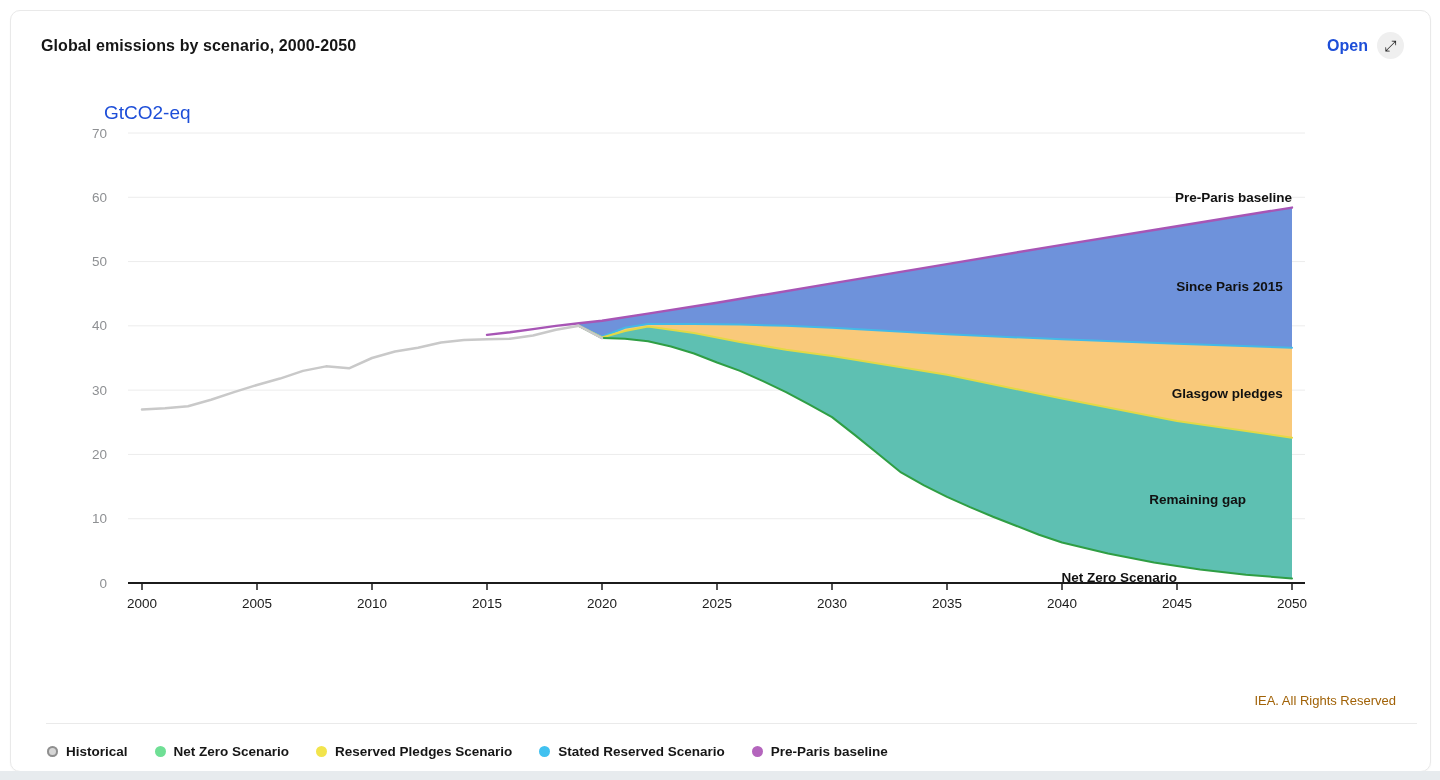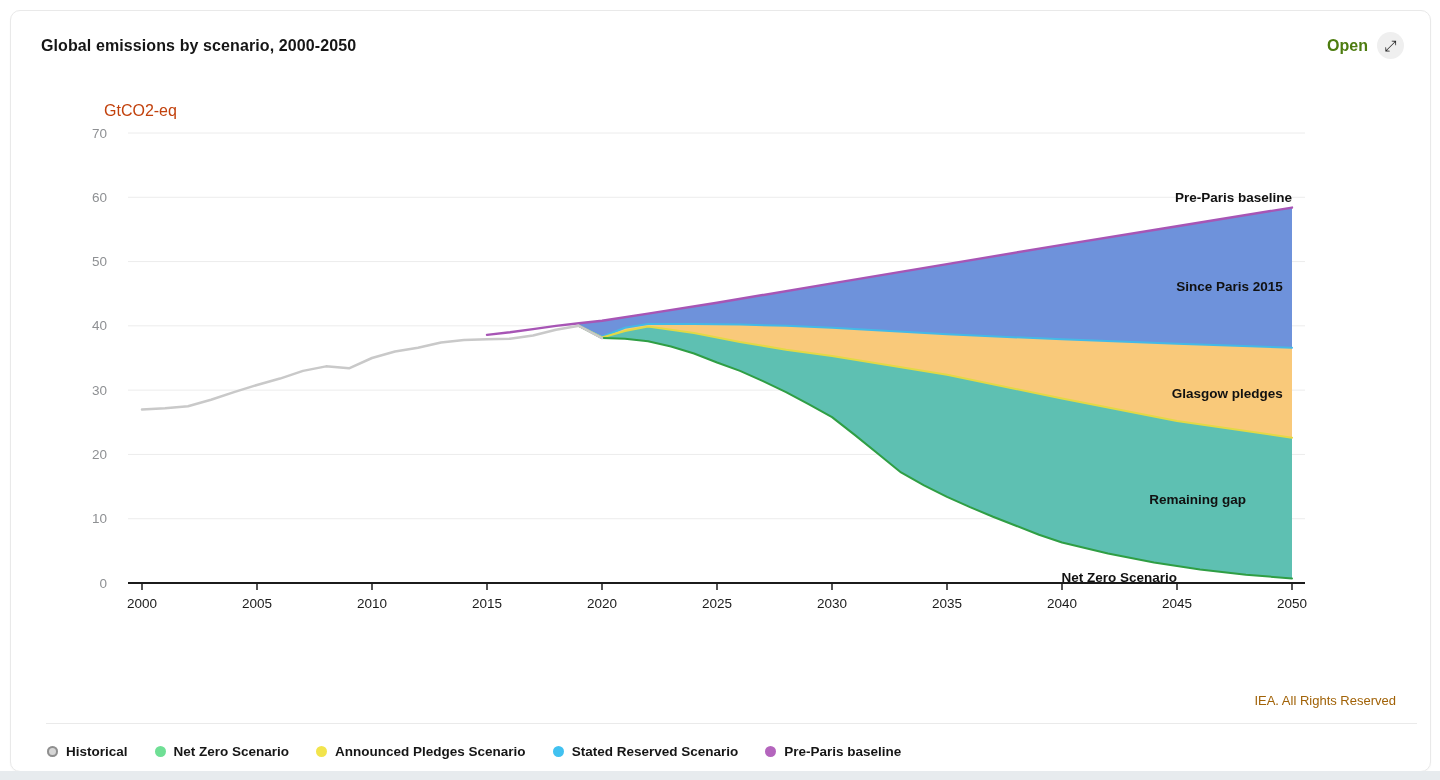--- a/index.html
+++ b/index.html
@@ -17,29 +17,29 @@
     box-shadow:0 1px 2px rgba(0,0,0,0.03);
   }
   .chart-title{
     position:absolute;left:30px;top:26px;
     font-size:16px;font-weight:bold;color:#161616;letter-spacing:.1px;
   }
   .open-wrap{
     position:absolute;right:26px;top:21px;
     display:flex;align-items:center;gap:9px;cursor:pointer;
   }
-  .open-label{font-size:16px;font-weight:bold;color:#4d7c0f;}
+  .open-label{font-size:16px;font-weight:bold;color:#1d4ed8;}
   .open-btn{
     width:27px;height:27px;border-radius:50%;background:#efefef;border:none;
     display:flex;align-items:center;justify-content:center;
     font-size:15px;color:#2b2b2b;line-height:1;cursor:pointer;padding:0;
   }
   .unit-label{
     position:absolute;left:93px;top:91px;
-    font-size:16px;color:#c2410c;
+    font-size:19px;color:#1d4ed8;
   }
   #chart-svg{position:absolute;left:0;top:0;}
   .copyright{
     position:absolute;right:34px;top:682px;
     font-size:13px;color:#a16207;
   }
   .legend-divider{
     position:absolute;left:35px;top:712px;width:1371px;height:0;
     border-top:1px solid #eaeaea;
   }
@@ -73,21 +73,21 @@
       <div class="legend-item">
         <span class="legend-dot" style="background: rgb(214, 214, 214); box-shadow: rgb(143, 143, 143) 0px 0px 0px 2px inset;"></span>
         <span class="legend-label">Historical</span>
       </div>
       <div class="legend-item">
         <span class="legend-dot" style="background: rgb(111, 223, 149);"></span>
         <span class="legend-label">Net Zero Scenario</span>
       </div>
       <div class="legend-item">
         <span class="legend-dot" style="background: rgb(242, 228, 76);"></span>
-        <span class="legend-label">Announced Pledges Scenario</span>
+        <span class="legend-label">Reserved Pledges Scenario</span>
       </div>
       <div class="legend-item">
         <span class="legend-dot" style="background: rgb(65, 193, 240);"></span>
         <span class="legend-label">Stated Reserved Scenario</span>
       </div>
       <div class="legend-item">
         <span class="legend-dot" style="background: rgb(180, 101, 189);"></span>
         <span class="legend-label">Pre-Paris baseline</span>
       </div>
     </div>

